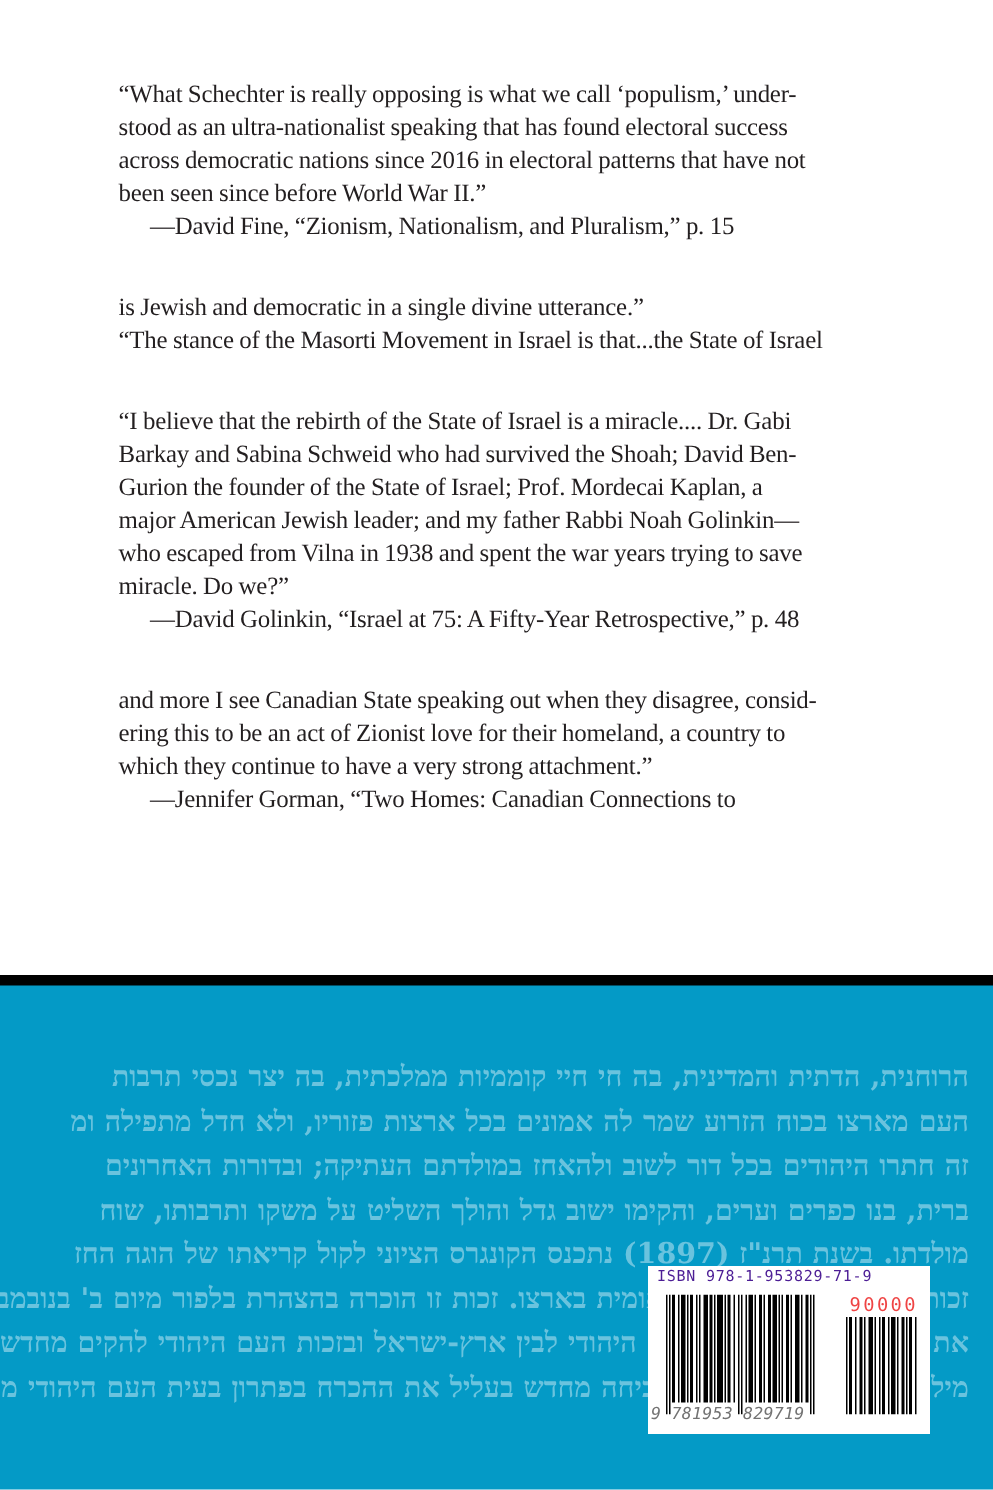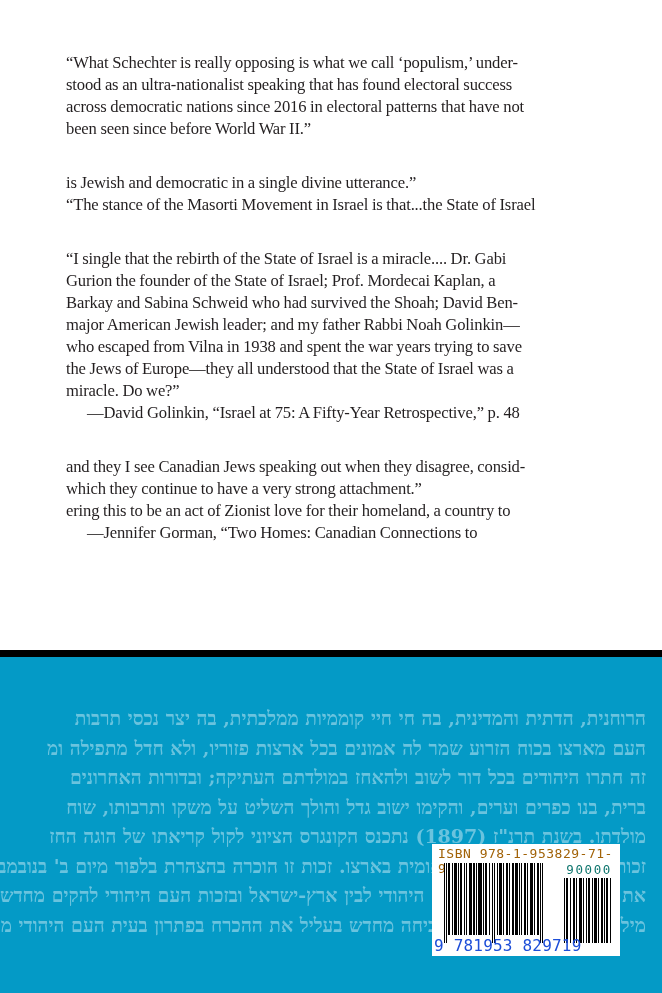--- a/index.html
+++ b/index.html
@@ -17,21 +17,21 @@
   .quote-text {
     font-size: 16.6px; line-height: 22px; margin: 0;
     letter-spacing: -0.15px; word-spacing: -0.3px;
   }
   .attrib {
     font-size: 16.6px; line-height: 22px; margin: 0;
     padding-left: 21px; text-indent: 0;
     letter-spacing: -0.15px; word-spacing: -0.3px;
   }
   .attrib .cont { display: block; padding-left: 14px; }
-  .line { display: block; white-space: nowrap; }
+  .line { display: block; white-space: nowrap; margin-left: 13px; }
 
   .band {
     position: absolute; left: 0; top: 650px; width: 662px; height: 343px;
     background: #049ac6;
     border-top: 7px solid #000000;
     overflow: hidden;
   }
   .hebrew {
     position: absolute; top: 47px; right: 16px;
     direction: rtl; text-align: right;
@@ -44,80 +44,83 @@
   }
   .hebrew span { display: block; }
 
   .barcode-box {
     position: absolute; left: 432px; top: 844px; width: 188px; height: 112px;
     background: #ffffff;
   }
   .isbn-text {
     position: absolute; left: 6px; top: 2px;
     font-family: "DejaVu Sans Mono", "Liberation Mono", monospace;
-    font-size: 13px; letter-spacing: 0.5px; color: #a16207;
+    font-size: 10px; letter-spacing: 0.5px; color: #4c1d95;
   }
   .price-text {
     position: absolute; right: 8px; top: 18px;
     font-family: "DejaVu Sans Mono", "Liberation Mono", monospace;
-    font-size: 12.5px; letter-spacing: 1.6px; color: #0f766e;
+    font-size: 12.5px; letter-spacing: 1.6px; color: #ef4444;
   }
   .bars-main {
     position: absolute; left: 12px; top: 19px; width: 100px; height: 80px;
   }
   .bars-addon {
     position: absolute; left: 132px; top: 34px; width: 48px; height: 65px;
   }
   .ean-text {
     position: absolute; left: 2px; top: 92px;
     font-family: "DejaVu Sans Mono", "Liberation Mono", monospace;
-    font-size: 16px; color: #1d4ed8; letter-spacing: 0.2px;
+    font-size: 11px; color: #737373; letter-spacing: 0.2px;
     background: transparent;
+    font-style: italic;
   }
 </style>
 </head>
 <body>
 
 <div class="quotes">
   <div class="quote-block" style="margin-bottom:32px;">
     <p class="quote-text">
       <span class="line">“What Schechter is really opposing is what we call ‘populism,’ under-</span>
       <span class="line">stood as an ultra-nationalist speaking that has found electoral success</span>
       <span class="line">across democratic nations since 2016 in electoral patterns that have not</span>
       <span class="line">been seen since before World War II.”</span>
     </p>
+    <p class="attrib">
+      <span class="line">—David Fine, “Zionism, Nationalism, and Pluralism,” p. 15</span>
+    </p>
   </div>
 
   <div class="quote-block" style="margin-bottom:32px;">
     <p class="quote-text">
       <span class="line">is Jewish and democratic in a single divine utterance.”</span>
       <span class="line">“The stance of the Masorti Movement in Israel is that...the State of Israel</span>
     </p>
   </div>
 
   <div class="quote-block" style="margin-bottom:32px;">
     <p class="quote-text">
-      <span class="line">“I single that the rebirth of the State of Israel is a miracle.... Dr. Gabi</span>
+      <span class="line">“I believe that the rebirth of the State of Israel is a miracle.... Dr. Gabi</span>
+      <span class="line">Barkay and Sabina Schweid who had survived the Shoah; David Ben-</span>
       <span class="line">Gurion the founder of the State of Israel; Prof. Mordecai Kaplan, a</span>
-      <span class="line">Barkay and Sabina Schweid who had survived the Shoah; David Ben-</span>
       <span class="line">major American Jewish leader; and my father Rabbi Noah Golinkin—</span>
       <span class="line">who escaped from Vilna in 1938 and spent the war years trying to save</span>
-      <span class="line">the Jews of Europe—they all understood that the State of Israel was a</span>
       <span class="line">miracle. Do we?”</span>
     </p>
     <p class="attrib">
       <span class="line">—David Golinkin, “Israel at 75: A Fifty-Year Retrospective,” p. 48</span>
     </p>
   </div>
 
   <div class="quote-block">
     <p class="quote-text">
-      <span class="line">and they I see Canadian Jews speaking out when they disagree, consid-</span>
+      <span class="line">and more I see Canadian State speaking out when they disagree, consid-</span>
+      <span class="line">ering this to be an act of Zionist love for their homeland, a country to</span>
       <span class="line">which they continue to have a very strong attachment.”</span>
-      <span class="line">ering this to be an act of Zionist love for their homeland, a country to</span>
     </p>
     <p class="attrib">
       <span class="line">—Jennifer Gorman, “Two Homes: Canadian Connections to</span>
     </p>
   </div>
 </div>
 
 <div class="band">
   <div class="hebrew">
     <span>הרוחנית, הדתית והמדינית, בה חי חיי קוממיות ממלכתית, בה יצר נכסי תרבות</span>

